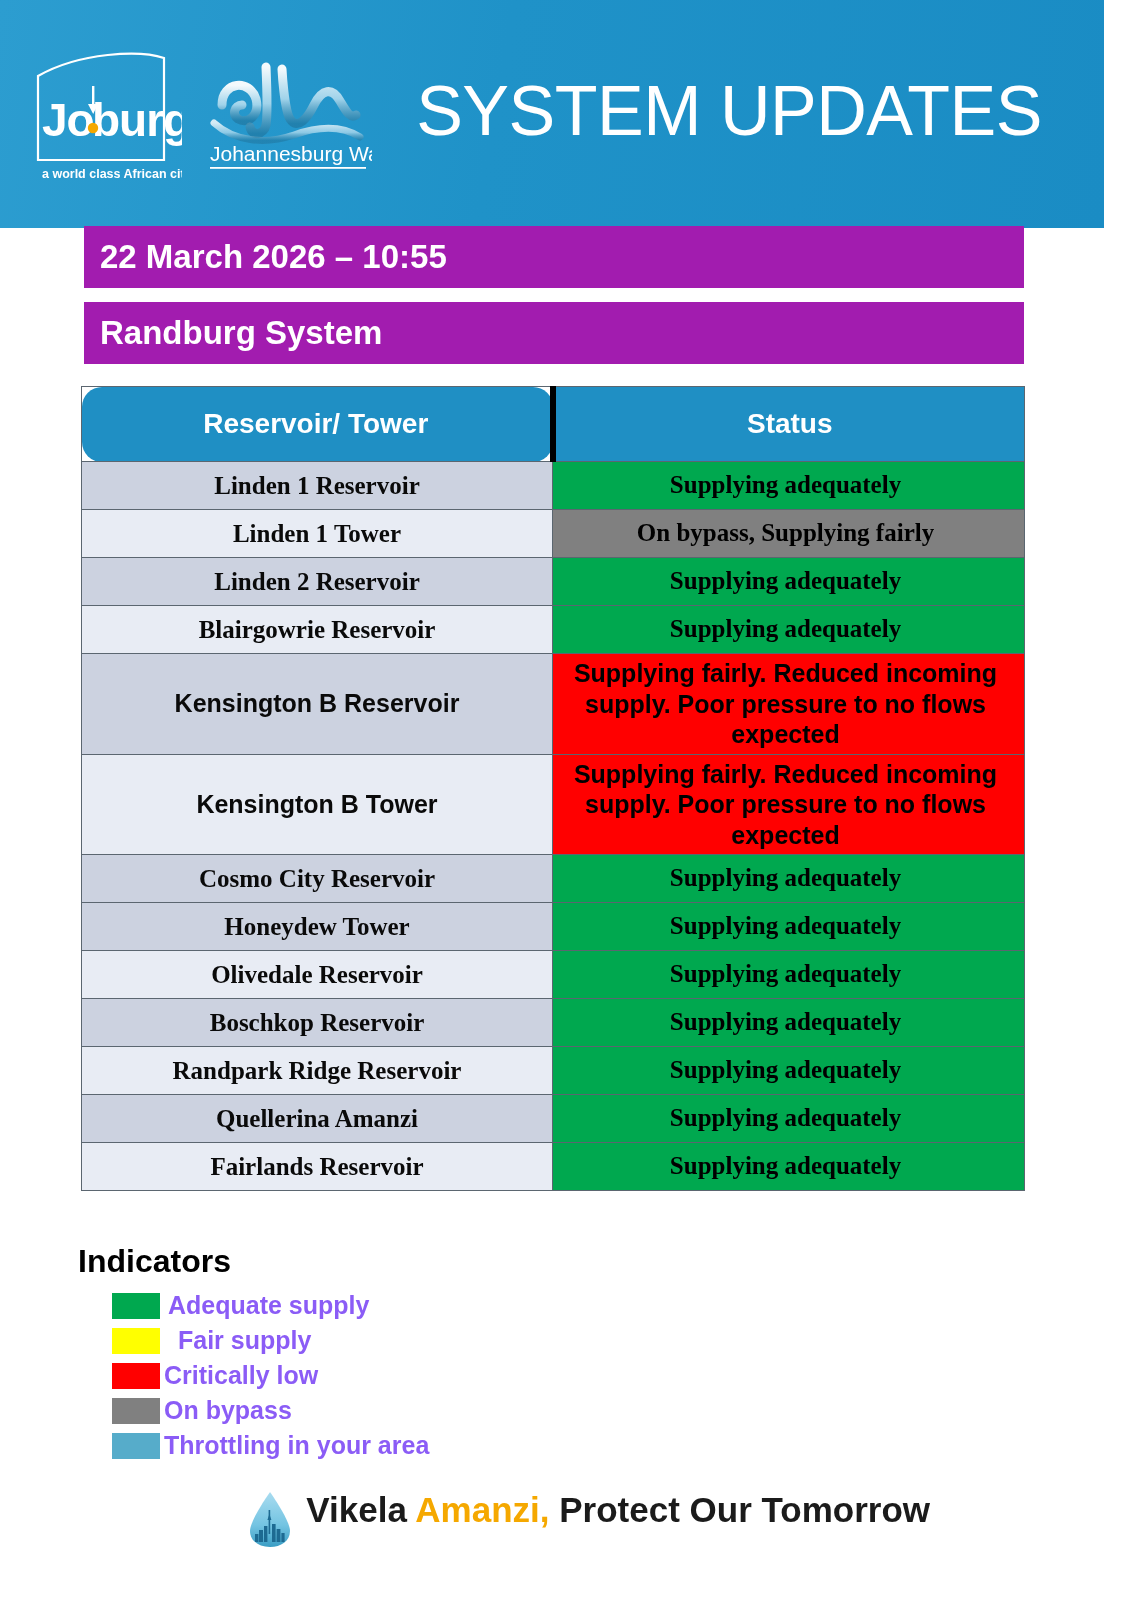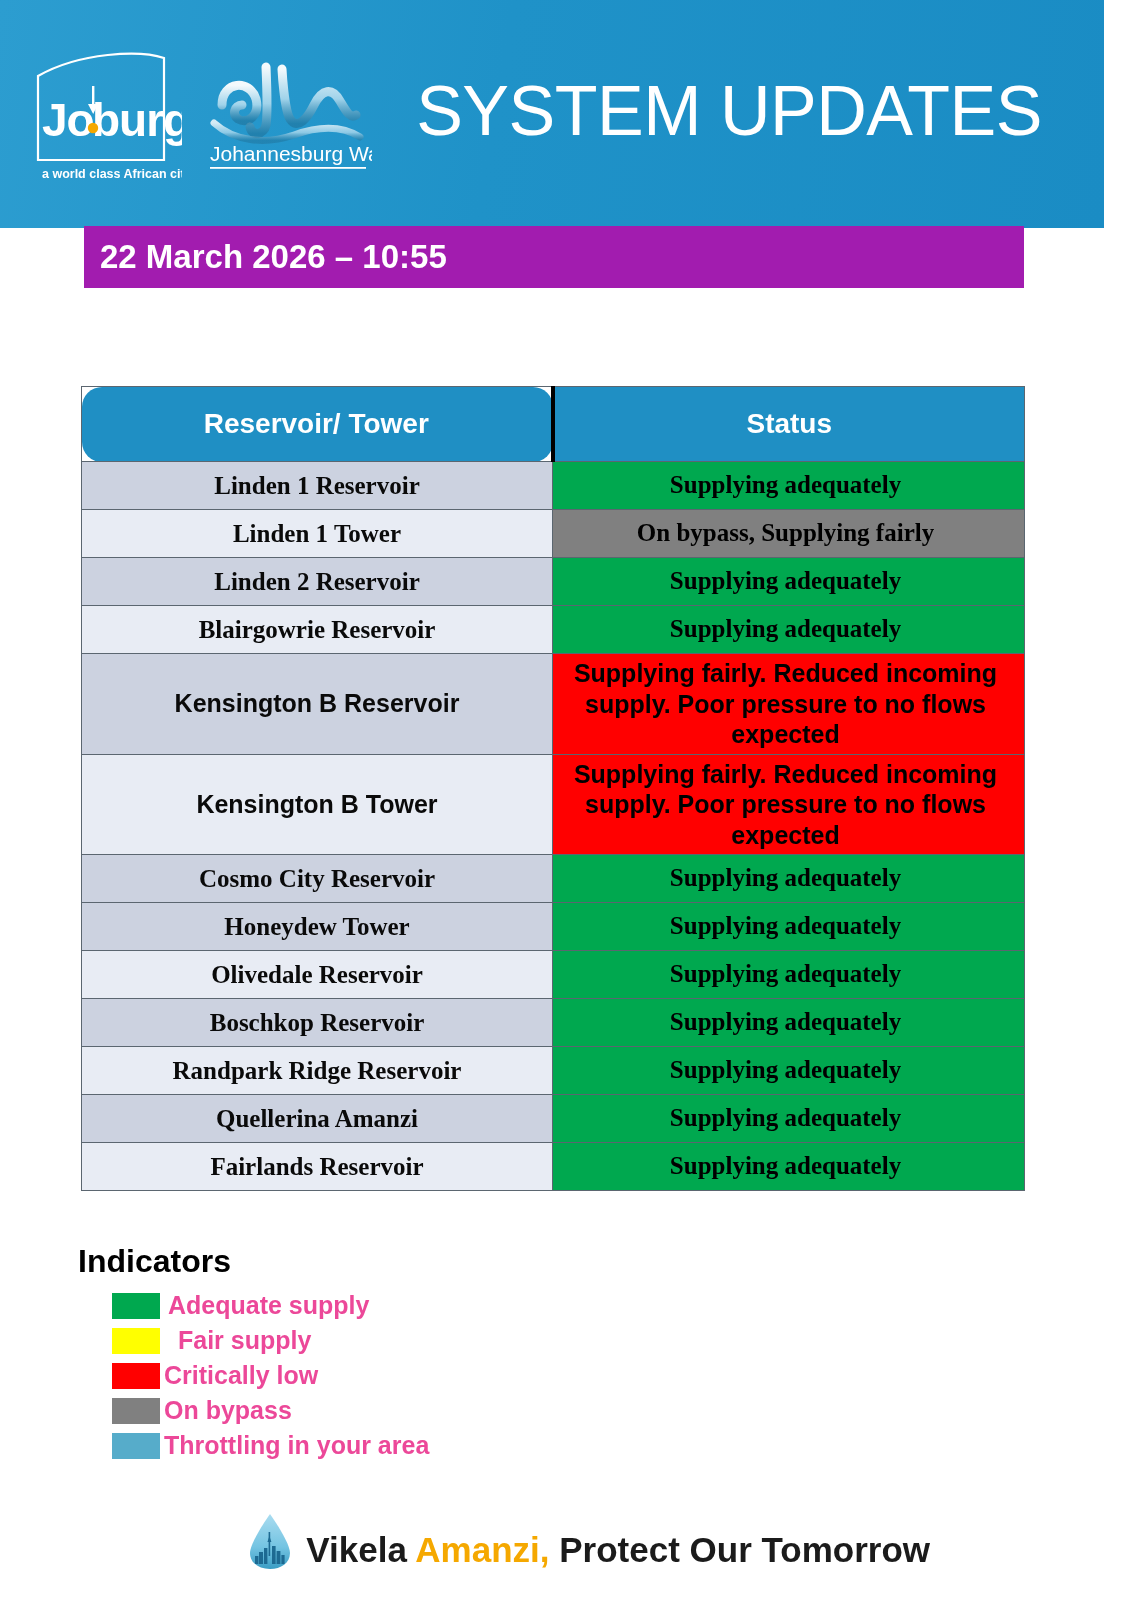--- a/index.html
+++ b/index.html
@@ -100,21 +100,21 @@
     color: #ffffff;
     font-size: 28px;
     font-weight: bold;
     height: 75px;
     text-align: center;
     vertical-align: bottom;
     padding-bottom: 6px;
     border-color: #1f8fc4;
     border-bottom: 1px solid #3a4750;
   }
-  thead th.col-name { border-right: 4px solid #000000; border-radius: 20px; }
+  thead th.col-name { border-right: 6px solid #000000; border-radius: 20px; }
 
   td.name-cell {
     text-align: center;
     font-size: 25px;
     font-weight: bold;
     color: #0a0a0a;
     padding: 4px 6px;
   }
   td.status-cell {
     text-align: center;
@@ -157,37 +157,37 @@
   }
   .swatch {
     width: 48px;
     height: 26px;
     flex: 0 0 auto;
     margin-left: 34px;
   }
   .legend-label {
     font-size: 25px;
     font-weight: bold;
-    color: #ec4899;
+    color: #8b5cf6;
     margin-left: 8px;
     white-space: nowrap;
     font-family: "Liberation Sans", sans-serif;
   }
   .legend-row.indent-1 .legend-label { margin-left: 18px; }
   .legend-row.tight .legend-label { margin-left: 4px; }
 
   
   .footer {
     position: absolute;
     left: 0;
     top: 1490px;
     width: 958px;
     height: 80px;
     display: flex;
-    align-items: flex-end;
+    align-items: flex-start;
     justify-content: flex-end;
     padding-right: 28px;
   }
   .drop-icon { width: 44px; height: 58px; flex: 0 0 auto; }
   .tagline {
     font-size: 35px;
     font-weight: bold;
     color: #1b1b1b;
     margin-left: 14px;
     white-space: nowrap;
@@ -231,20 +231,21 @@
         <text x="6" y="108" font-family="'Liberation Sans', sans-serif" font-size="21" fill="#ffffff">Johannesburg Water</text>
         <rect x="6" y="114" width="156" height="1.8" fill="#ffffff"></rect>
       </svg>
     </div>
 
     <div class="header-title">SYSTEM UPDATES</div>
   </div>
 
   <div class="bar bar-date">22 March 2026 – 10:55</div>
 
+  <div class="bar bar-system">Randburg System</div>
 
   <table class="table">
     <colgroup>
       <col class="col-name">
         <col class="col-status">
     </colgroup>
     <thead>
       <tr>
         <th class="col-name">Reservoir/ Tower</th>
         <th class="col-status">Status</th>

